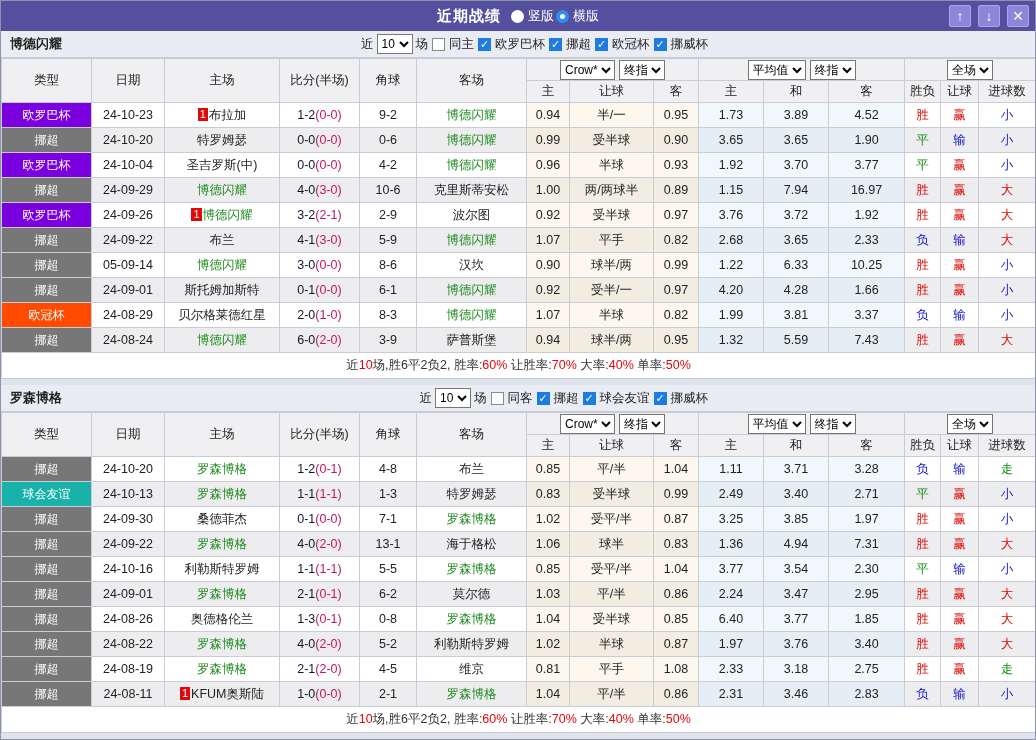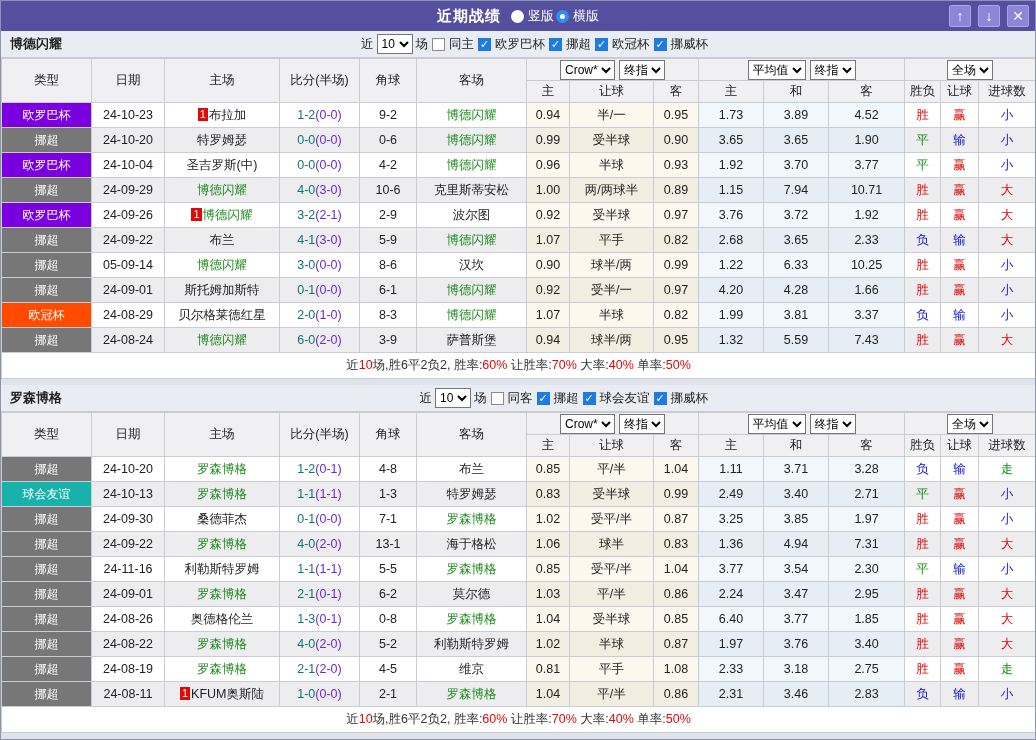--- a/index.html
+++ b/index.html
@@ -55,22 +55,22 @@
   tr.even td.c-crow { background:#f2ede1; }
   tr.odd  td.c-avg  { background:#f1f8fc; }
   tr.even td.c-avg  { background:#e5eef5; }
   td.c-type { padding:0; }
   .type-badge { display:block; width:100%; height:100%; line-height:24px; color:#fff; font-size:12px; }
   .team-green { color:#1e8a1e; }
   .num-badge {
     display:inline-block; background:#e00808; color:#fff; font-size:11px; line-height:13px;
     padding:0 2px; margin-right:1px; vertical-align:1px;
   }
-  .score-red { color:#0f766e; }
-  .half { color:#6d28d9; }
+  .score-red { color:#0f172a; }
+  .half { color:#be185d; }
   .summary td { height:26px; background:#fff; font-size:12.5px; color:#333; }
   .red { color:#e00808; }
 </style>
 </head>
 <body>
 
 <div class="window">
   <div class="titlebar">
     <div class="tb-center">
       <span class="tb-title">近期战绩</span>
@@ -224,21 +224,21 @@
               <td>24-09-29</td>
               <td><span class="team-green">博德闪耀</span></td>
               <td><span class="score-red">4-0</span><span class="half">(3-0)</span></td>
               <td>10-6</td>
               <td><span>克里斯蒂安松</span></td>
               <td class="c-crow">1.00</td>
               <td class="c-crow">两/两球半</td>
               <td class="c-crow">0.89</td>
               <td class="c-avg">1.15</td>
               <td class="c-avg">7.94</td>
-              <td class="c-avg">10.71</td>
+              <td class="c-avg">16.97</td>
               <td class="c-res" style="color: rgb(224, 8, 8);">胜</td>
               <td class="c-res" style="color: rgb(224, 8, 8);">赢</td>
               <td class="c-res" style="color: rgb(224, 8, 8);">大</td>
             </tr>
             <tr class="odd">
               <td class="c-type">
                 <span class="type-badge" style="background: rgb(123, 0, 224);">欧罗巴杯</span>
               </td>
               <td>24-09-26</td>
               <td><span class="num-badge">1</span><span class="team-green">博德闪耀</span></td>
@@ -489,21 +489,21 @@
               <td class="c-avg">4.94</td>
               <td class="c-avg">7.31</td>
               <td class="c-res" style="color: rgb(224, 8, 8);">胜</td>
               <td class="c-res" style="color: rgb(224, 8, 8);">赢</td>
               <td class="c-res" style="color: rgb(224, 8, 8);">大</td>
             </tr>
             <tr class="odd">
               <td class="c-type">
                 <span class="type-badge" style="background: rgb(119, 119, 119);">挪超</span>
               </td>
-              <td>24-11-16</td>
+              <td>24-10-16</td>
               <td><span>利勒斯特罗姆</span></td>
               <td><span class="score-red">1-1</span><span class="half">(1-1)</span></td>
               <td>5-5</td>
               <td><span class="team-green">罗森博格</span></td>
               <td class="c-crow">0.85</td>
               <td class="c-crow">受平/半</td>
               <td class="c-crow">1.04</td>
               <td class="c-avg">3.77</td>
               <td class="c-avg">3.54</td>
               <td class="c-avg">2.30</td>

